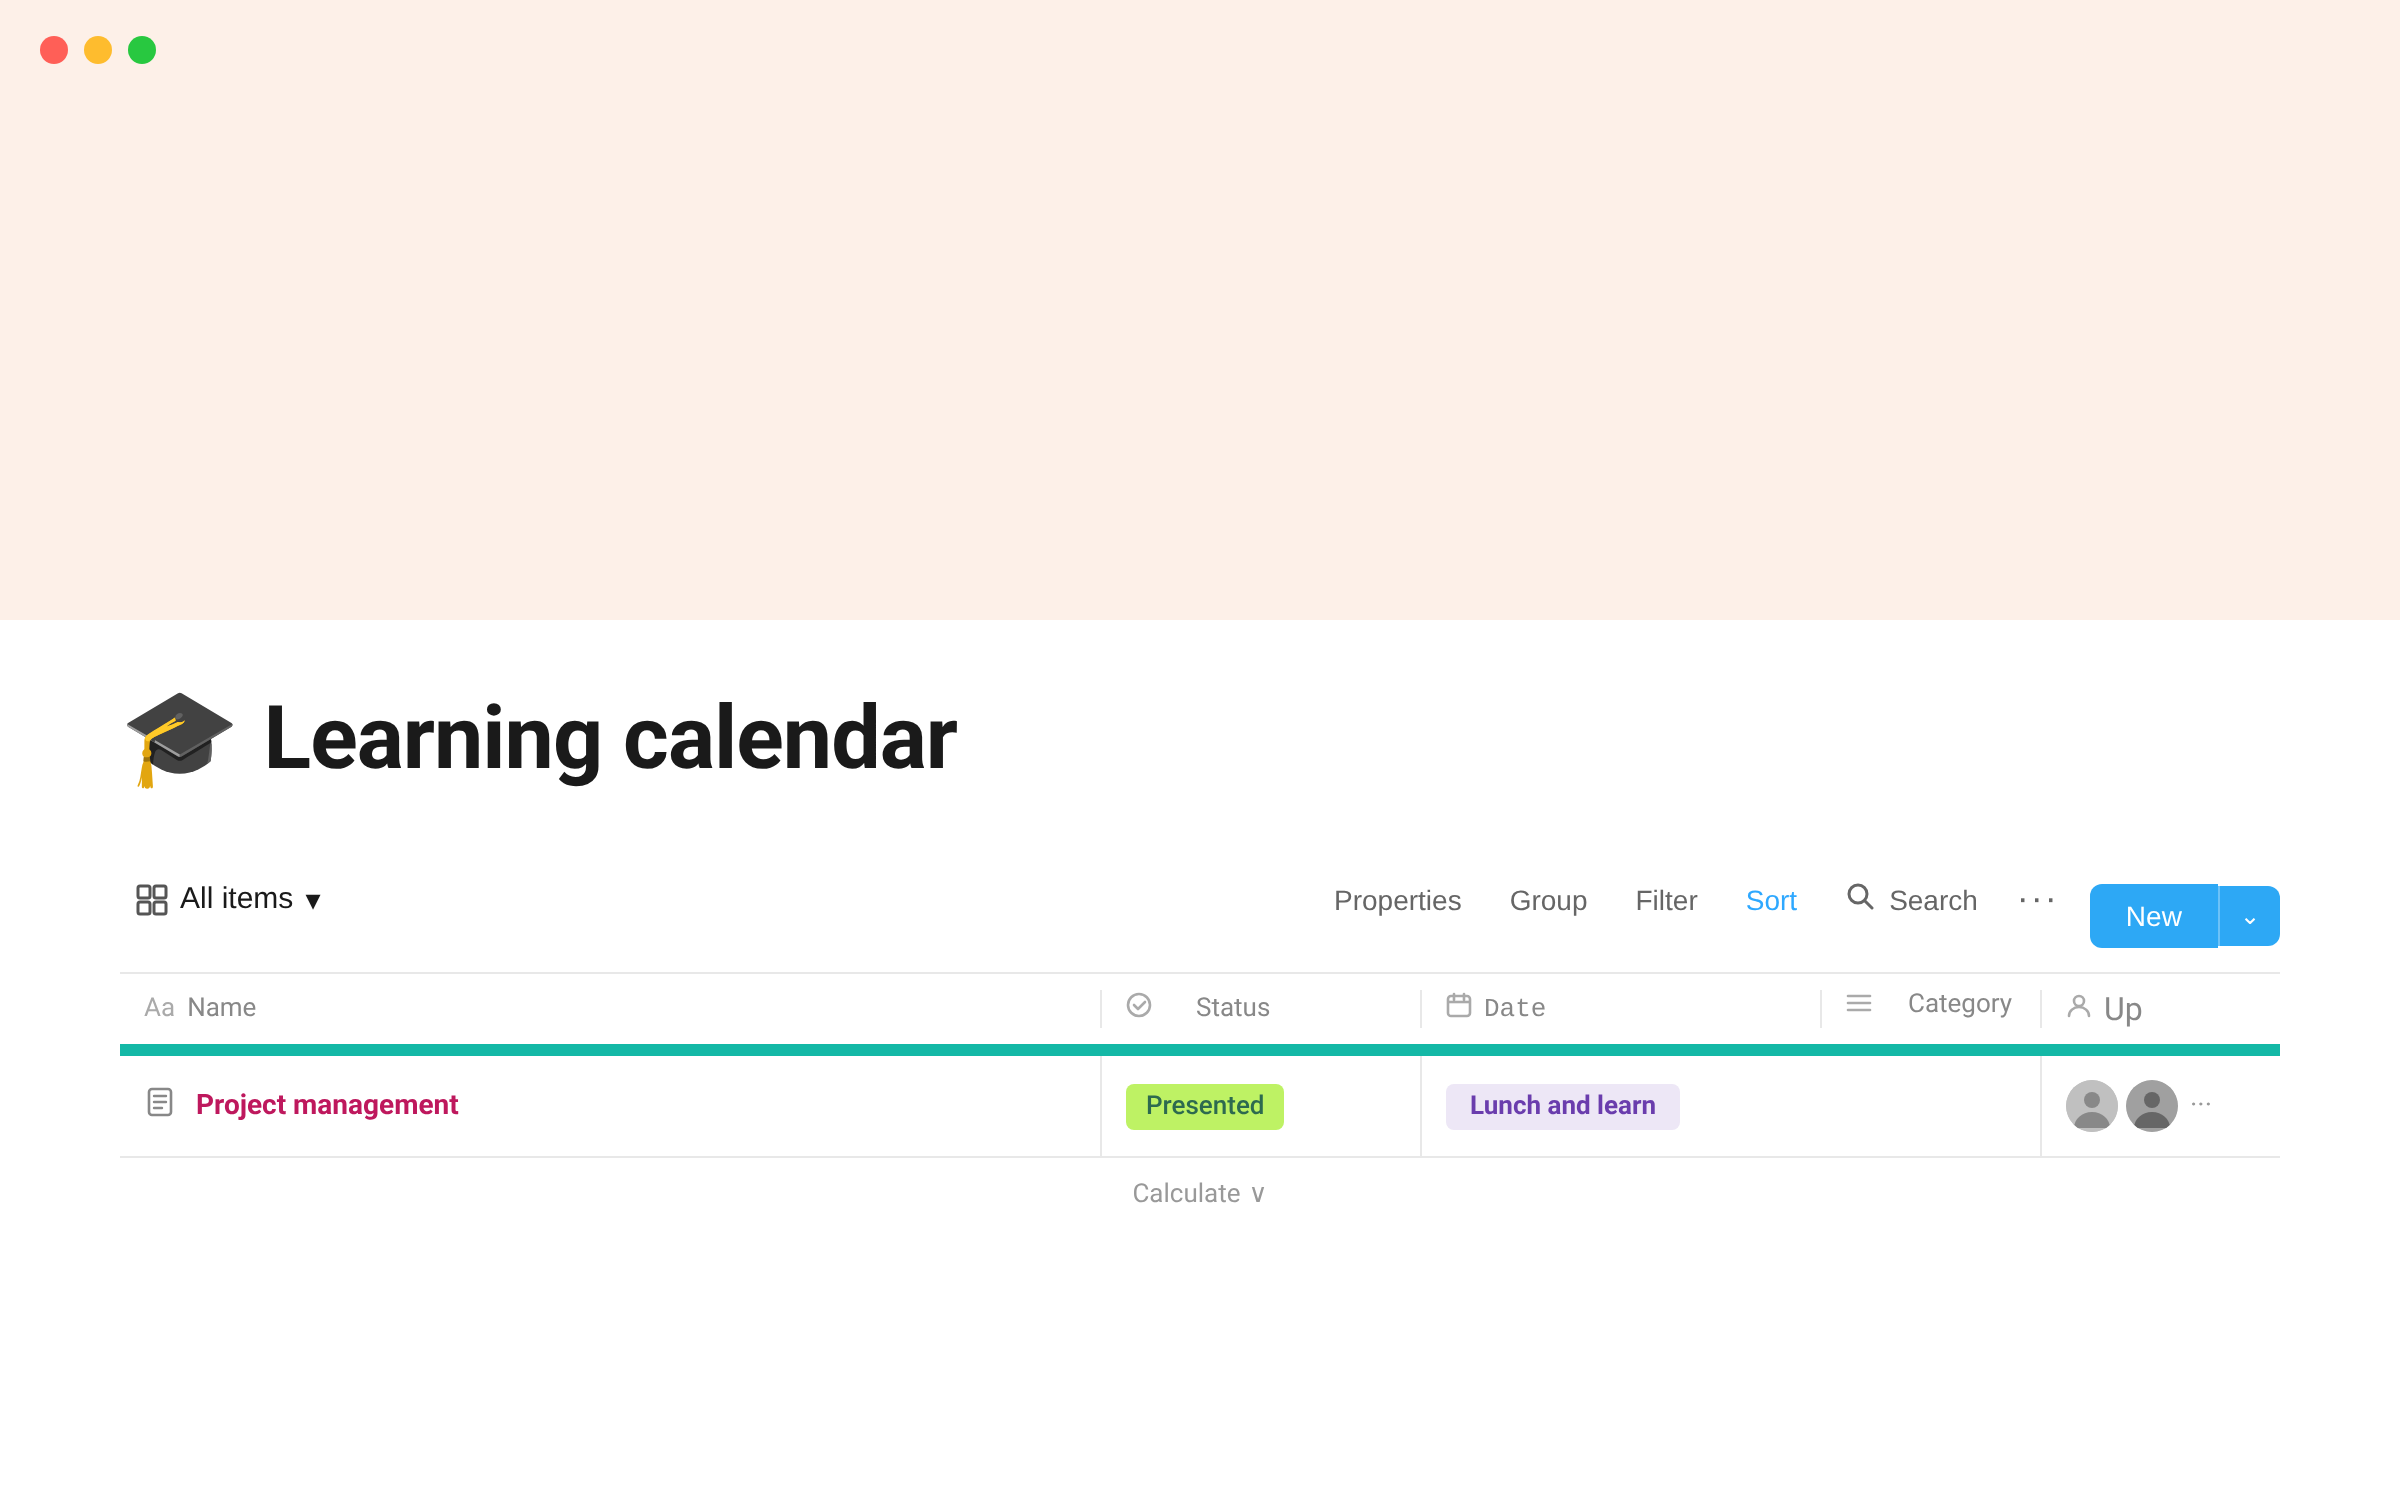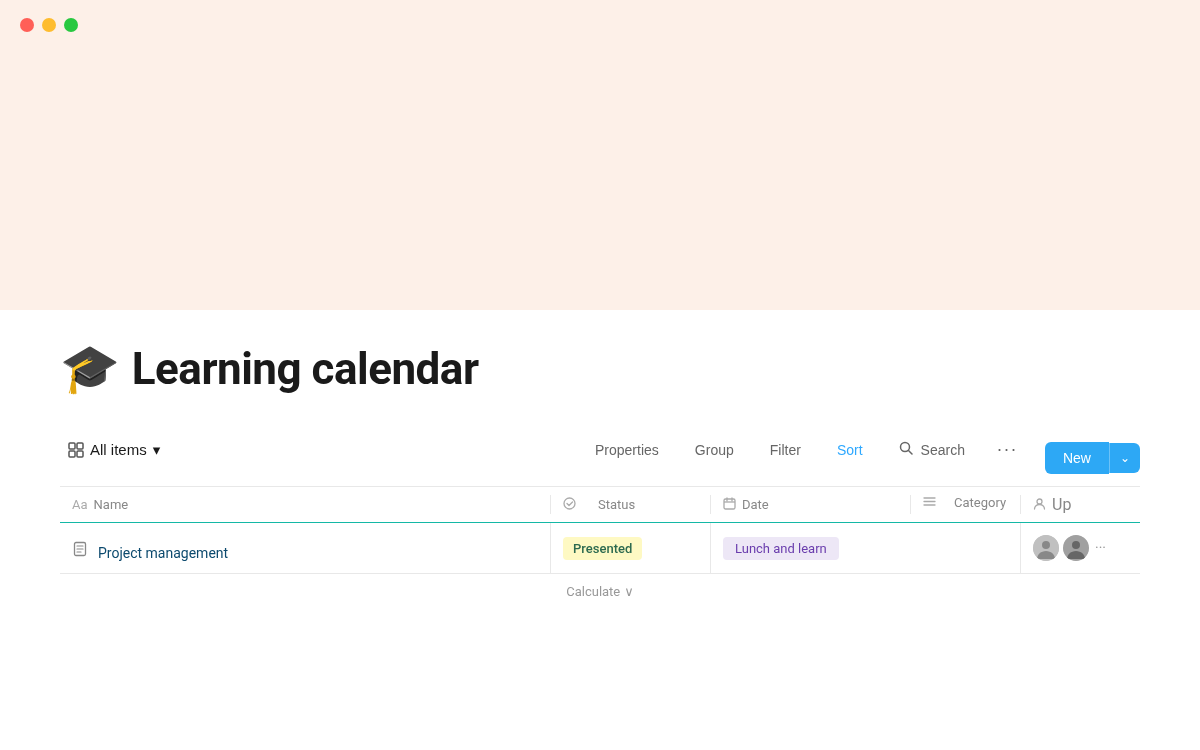--- a/index.html
+++ b/index.html
@@ -100,21 +100,21 @@
 
     .grid-icon {
       display: inline-flex;
       align-items: center;
       justify-content: center;
     }
 
     .toolbar-right {
       display: flex;
       align-items: center;
-      gap: 16px;
+      gap: 4px;
     }
 
     .toolbar-btn {
       display: flex;
       align-items: center;
       gap: 5px;
       font-size: 14px;
       color: #666;
       background: none;
       border: none;
@@ -166,21 +166,21 @@
       border: none;
       cursor: pointer;
       border-radius: 4px;
       color: #666;
       font-size: 18px;
       letter-spacing: 1px;
     }
 
     .table-header {
       display: flex;
-      border-bottom: 1px solid #14b8a6;
+      border-bottom: 6px solid #14b8a6;
       padding: 8px 0;
     }
 
     .col-name {
       width: 490px;
       min-width: 490px;
       display: flex;
       align-items: center;
       gap: 6px;
       font-size: 13px;
@@ -203,20 +203,21 @@
     .col-date {
       width: 200px;
       min-width: 200px;
       display: flex;
       align-items: center;
       gap: 6px;
       font-size: 13px;
       color: #888;
       padding: 0 12px;
       border-left: 1px solid #e8e8e8;
+      font-family: Liberation Mono, monospace;
     }
 
     .col-category {
       flex: 1;
       display: flex;
       gap: 18px;
       font-size: 13px;
       color: #888;
       padding: 0 12px;
       border-left: 1px solid #e8e8e8;
@@ -238,26 +239,26 @@
     .table-row {
       display: flex;
       border-bottom: 1px solid #e8e8e8;
       min-height: 48px;
     }
 
     .cell-name {
       width: 490px;
       min-width: 490px;
       display: flex;
-      align-items: flex-end;
+      align-items: center;
       gap: 10px;
       padding: 12px;
       font-size: 14px;
-      font-weight: 400;
-      color: #0c4a6e;
+      font-weight: 700;
+      color: #be185d;
     }
 
     .cell-status {
       width: 160px;
       min-width: 160px;
       display: flex;
       align-items: center;
       padding: 12px;
       border-left: 1px solid #e8e8e8;
     }
@@ -285,35 +286,35 @@
       width: 120px;
       min-width: 120px;
       display: flex;
       align-items: center;
       padding: 12px;
       border-left: 1px solid #e8e8e8;
       overflow: hidden;
     }
 
     .status-badge {
-      background: #fef9c3;
+      background: #bef264;
       color: #2d6a4f;
       padding: 4px 10px;
       border-radius: 4px;
       font-size: 13px;
       font-weight: 500;
     }
 
     .category-badge {
       background: #ede7f6;
       color: #6a3dad;
       padding: 4px 12px;
       border-radius: 4px;
       font-size: 13px;
-      font-weight: 400;
+      font-weight: 700;
     }
 
     .doc-icon {
       color: #888;
       font-size: 16px;
     }
 
     .avatar {
       width: 26px;
       height: 26px;

